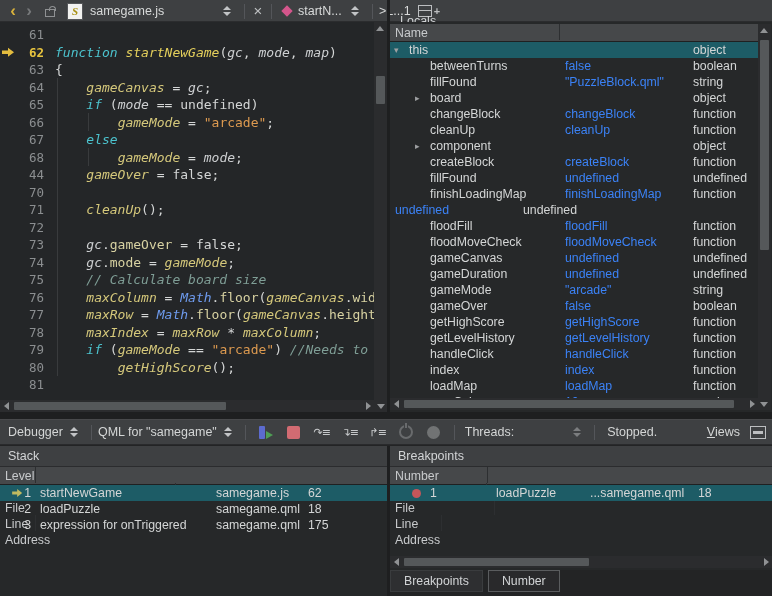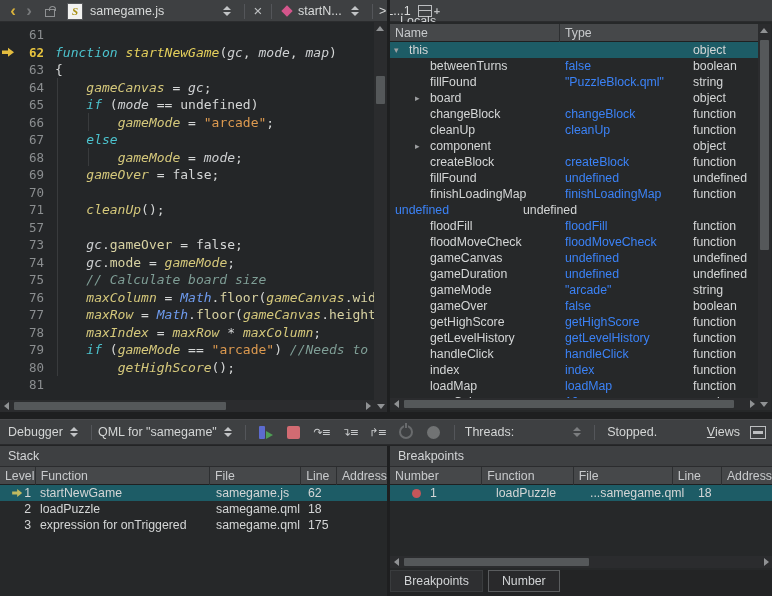--- a/index.html
+++ b/index.html
@@ -62,21 +62,21 @@
   .tri.down{border-left:4px solid transparent;border-right:4px solid transparent;border-top:5px solid #909294;}
   .tri.left{border-top:4px solid transparent;border-bottom:4px solid transparent;border-right:5px solid #909294;}
   .tri.right{border-top:4px solid transparent;border-bottom:4px solid transparent;border-left:5px solid #909294;}
   #editor-vscroll{left:374px;top:22px;width:13px;height:378px;}
   #editor-hscroll{left:0;top:400px;width:374px;height:12px;}
   #editor-corner{left:374px;top:400px;width:13px;height:12px;background:#2b2c2e;display:flex;align-items:center;justify-content:center;}
   #vsplit{left:387px;top:0;width:3px;height:412px;background:#1e1f20;}
   #midgap{left:0;top:412px;width:772px;height:7px;background:#1e1f20;}
   
   #locals{left:390px;top:22px;width:382px;height:390px;background:#262829;}
-  .colhead{position:absolute;display:flex;background:#46484a;border-bottom:1px solid #1f2021;box-sizing:border-box;}
+  .colhead{position:absolute;display:flex;background:#46484a;border-bottom:1px solid #1f2021;box-sizing:border-box;flex-direction:column;}
   .colhead .hc{box-sizing:border-box;border-right:1px solid #2d2f31;padding:2px 0 0 5px;font-size:12.3px;color:#c8cacc;height:18px;}
   #locals-head{left:0;top:2px;width:368px;height:18px;}
   #locals-tree{position:absolute;left:0;top:20px;width:368px;height:356px;overflow:hidden;}
   .lrow{display:flex;height:16px;align-items:center;font-size:12.3px;}
   .lrow.sel{background:#1d5c66;}
   .c-name{width:170px;display:flex;align-items:center;box-sizing:border-box;overflow:hidden;white-space:nowrap;}
   .exp{width:15px;flex:none;font-size:9px;color:#9ea0a2;text-align:left;}
   .c-val{width:128px;color:#3b82f6;box-sizing:border-box;padding-left:5px;overflow:hidden;white-space:nowrap;}
   .c-type{width:70px;box-sizing:border-box;padding-left:5px;overflow:hidden;white-space:nowrap;}
   #locals-vscroll{left:758px;top:24px;width:13px;height:386px;}
@@ -183,30 +183,30 @@
         <div class="gl">
           <span class="ln">66</span>
         </div>
         <div class="gl">
           <span class="ln">67</span>
         </div>
         <div class="gl">
           <span class="ln">68</span>
         </div>
         <div class="gl">
-          <span class="ln">69</span>
+          <span class="ln">44</span>
         </div>
         <div class="gl">
           <span class="ln">70</span>
         </div>
         <div class="gl">
           <span class="ln">71</span>
         </div>
         <div class="gl">
-          <span class="ln">57</span>
+          <span class="ln">72</span>
         </div>
         <div class="gl">
           <span class="ln">73</span>
         </div>
         <div class="gl">
           <span class="ln">74</span>
         </div>
         <div class="gl">
           <span class="ln">75</span>
         </div>

